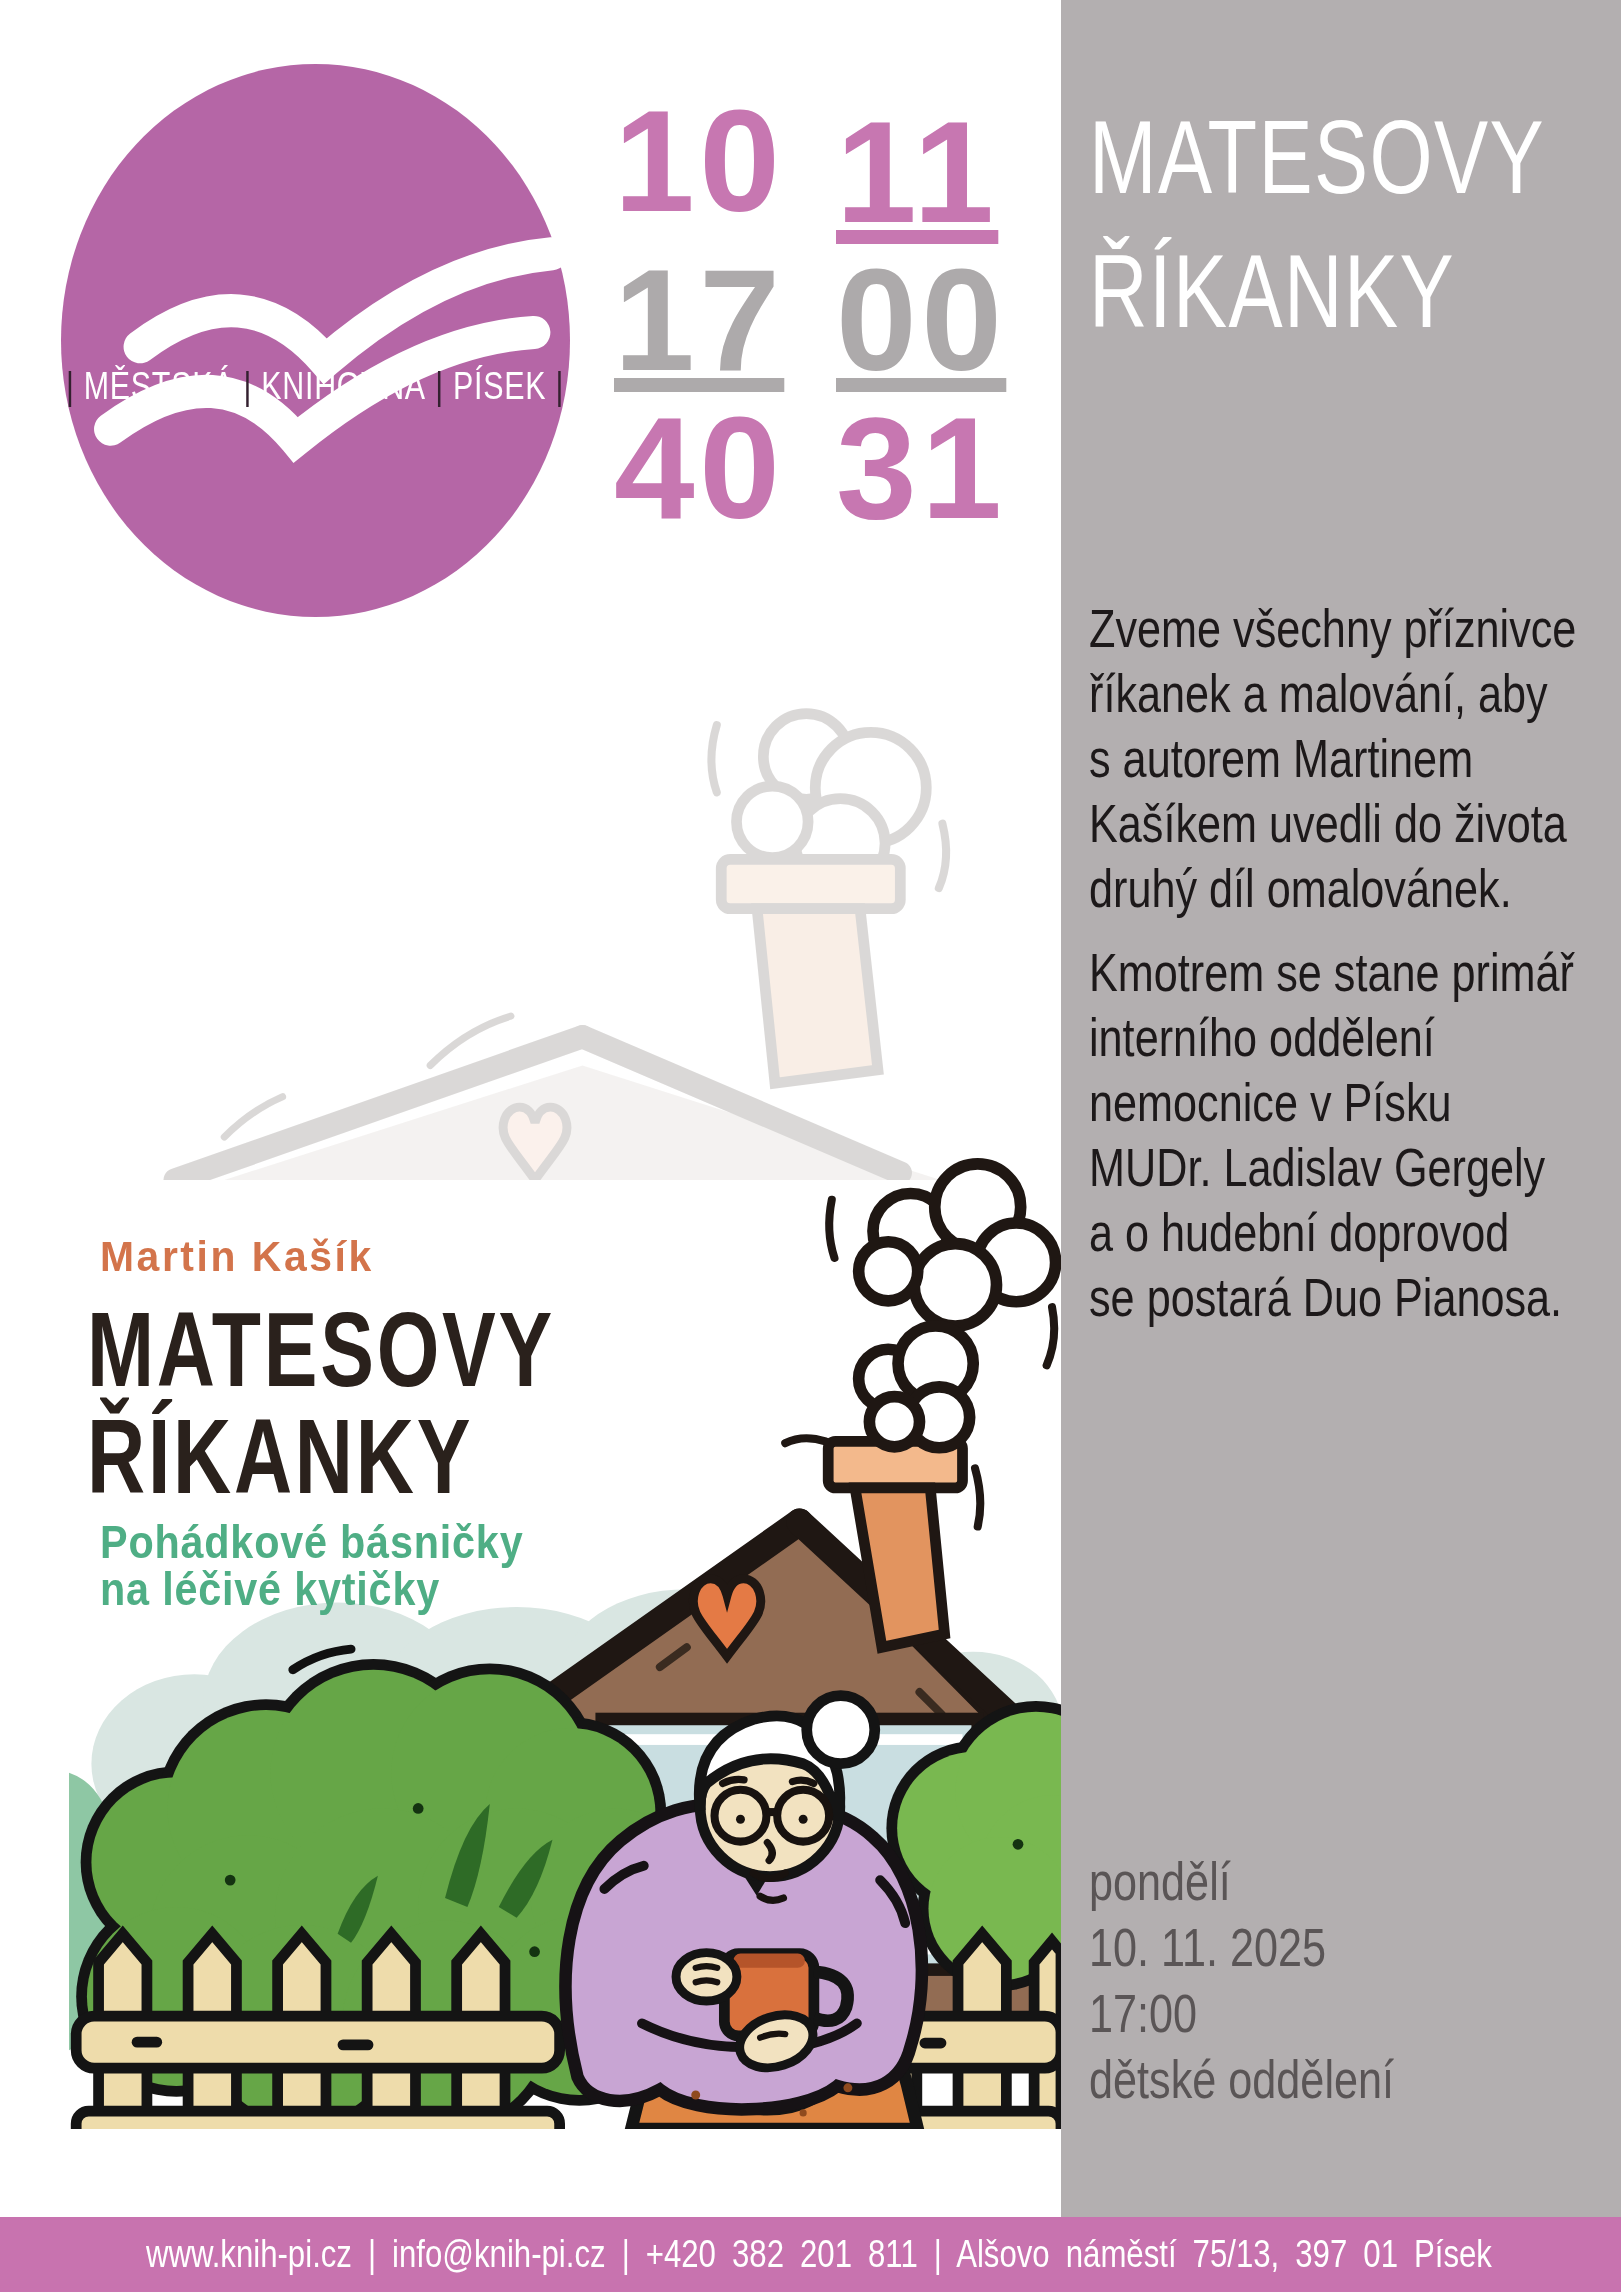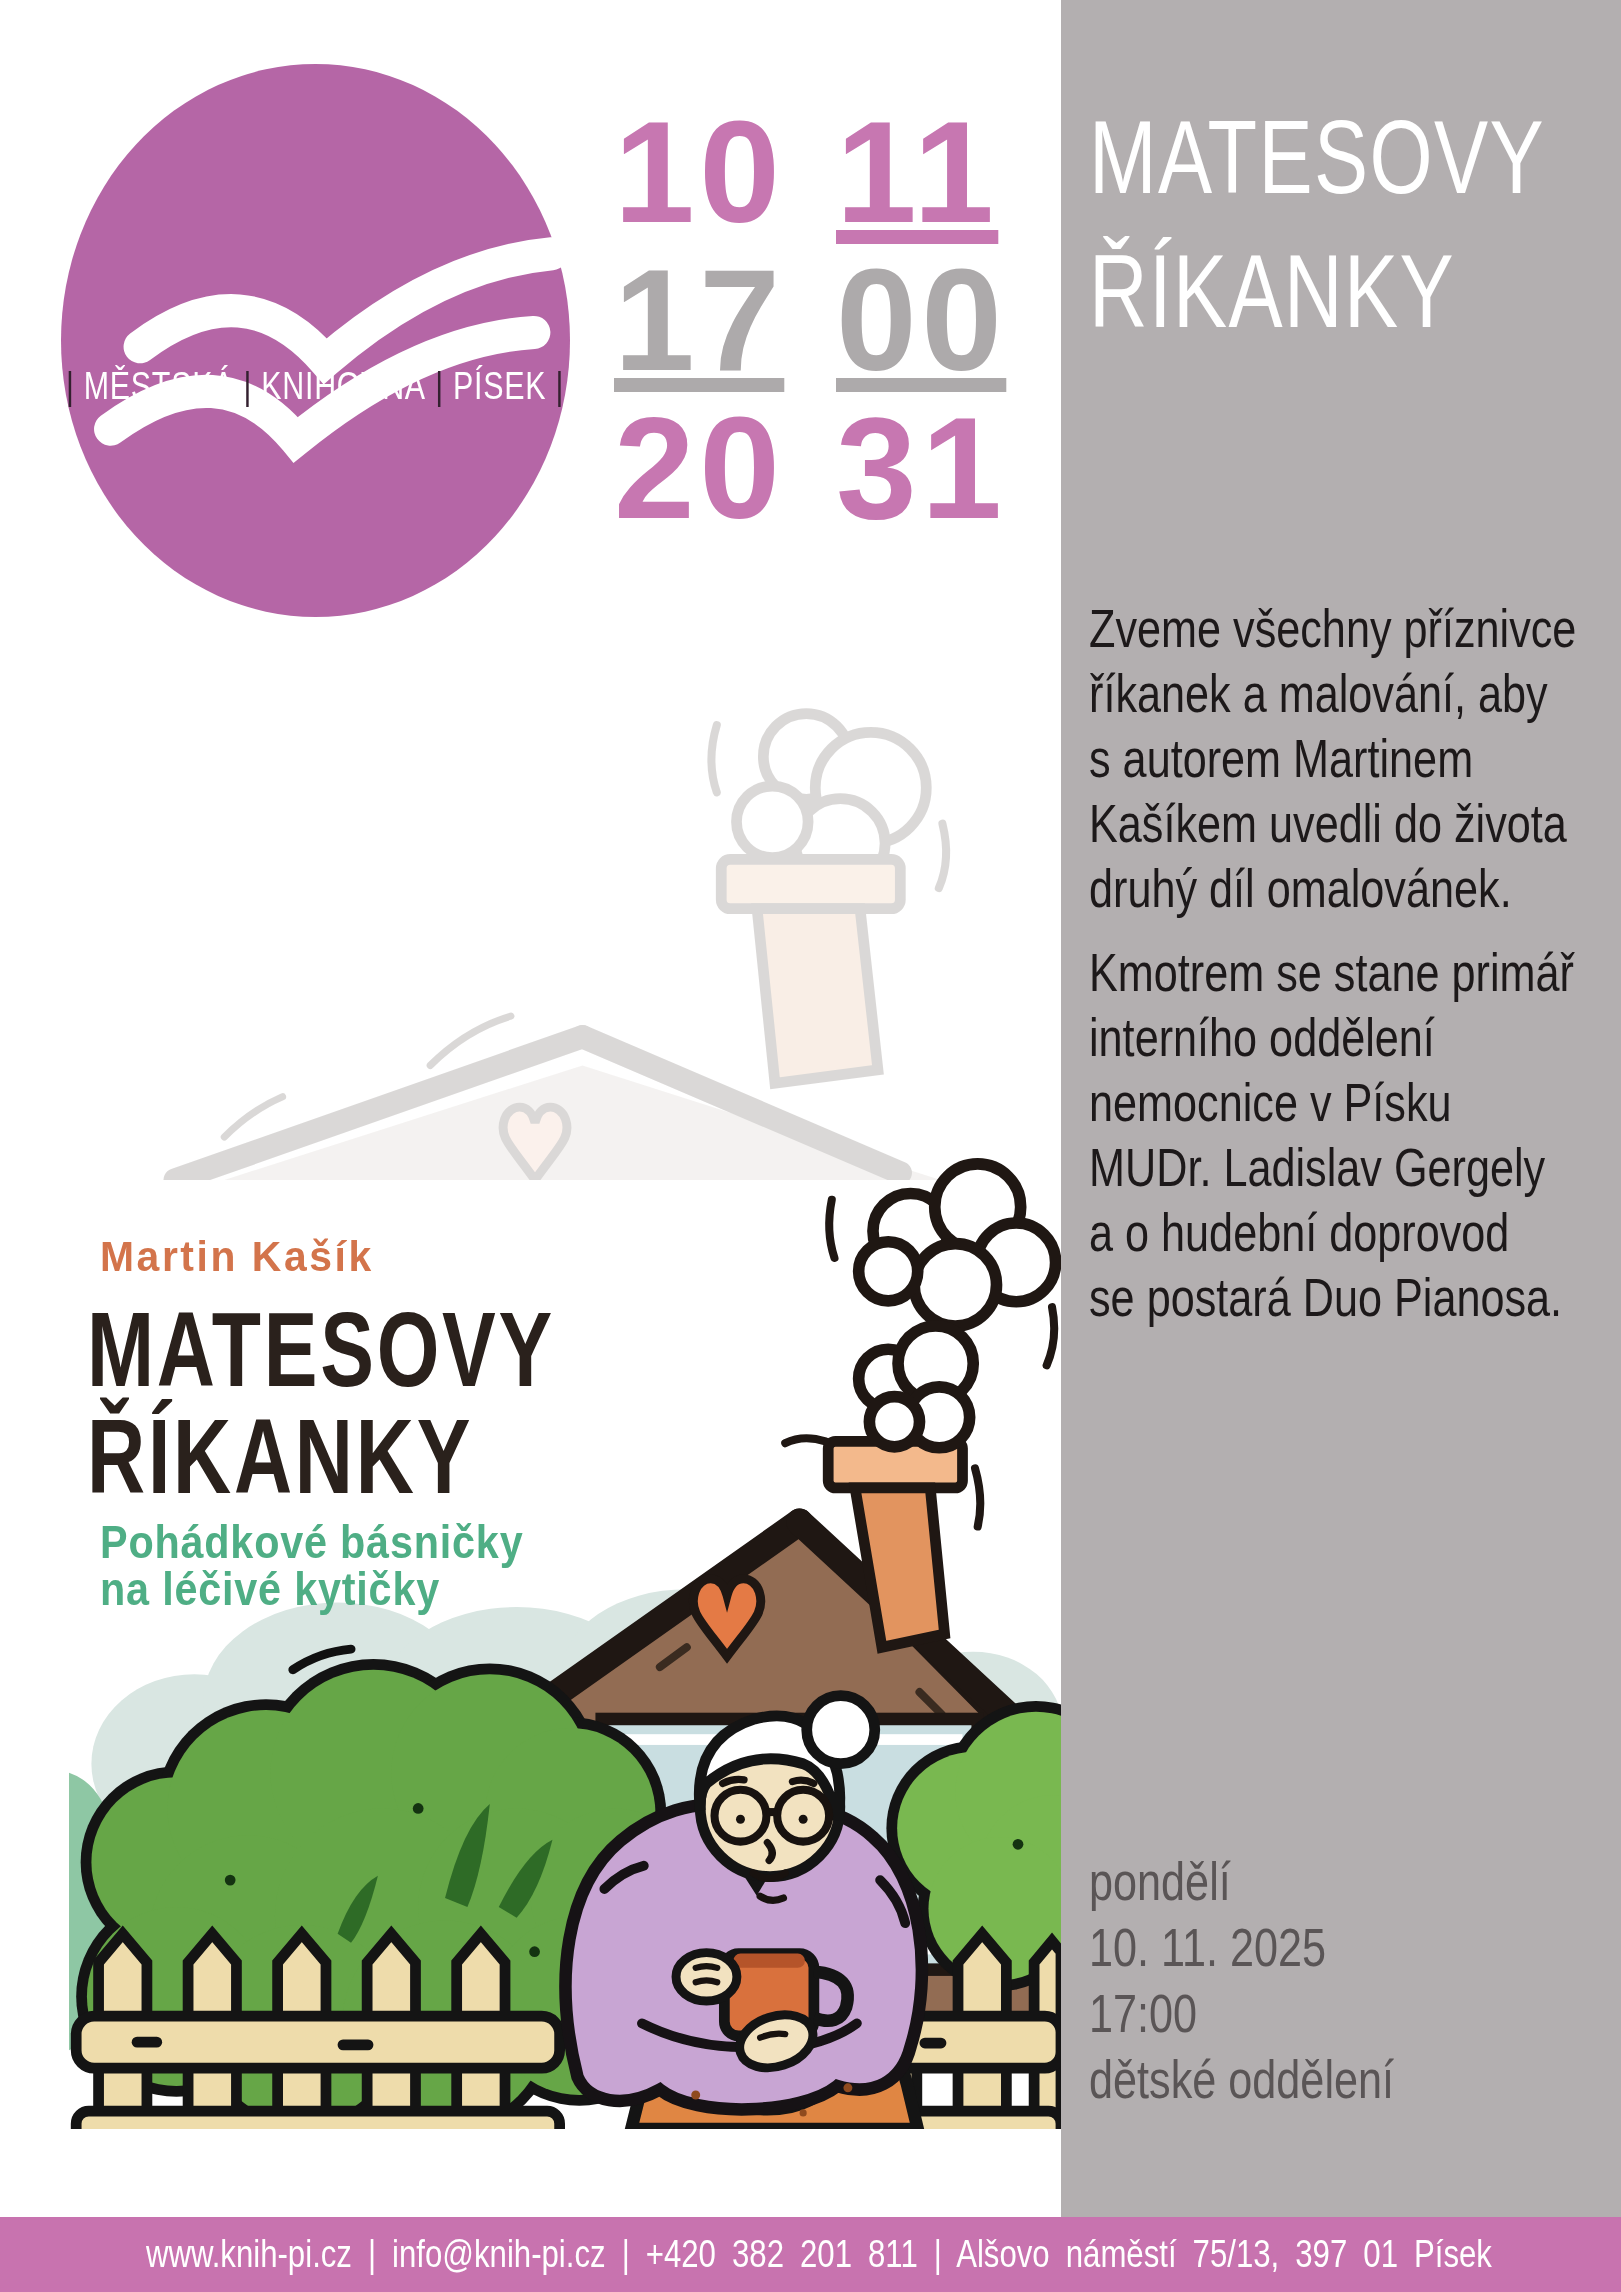--- a/index.html
+++ b/index.html
@@ -103,25 +103,25 @@
     <span class="bar">|</span>
     <span class="word">MĚSTSKÁ</span>
     <span class="bar">|</span>
     <span class="word">KNIHOVNA</span>
     <span class="bar">|</span>
     <span class="word">PÍSEK</span>
     <span class="bar">|</span>
   </div>
 </div>
 
-<div class="abs num pink" style="left:614px;top:100px;text-align:right;">10</div>
+<div class="abs num pink" style="left:614px;top:89px;text-align:right;">10</div>
 <div class="abs num pink" style="left:836px;top:100px;text-decoration:underline;">11</div>
 <div class="abs num gray" style="left:614px;top:248px;">17</div>
 <div class="abs num gray" style="left:836px;top:248px;">00</div>
-<div class="abs num pink" style="left:614px;top:396px;">20</div>
+<div class="abs num pink" style="left:614px;top:396px;">40</div>
 <div class="abs num pink" style="left:836px;top:396px;">31</div>
 
 <div class="abs panel-title">
   <div>MATESOVY</div>
   <div>ŘÍKANKY</div>
 </div>
 
 <div class="abs panel-par" style="top:596px;">
   <div>Zveme všechny příznivce</div>
   <div>říkanek a malování, aby</div>

